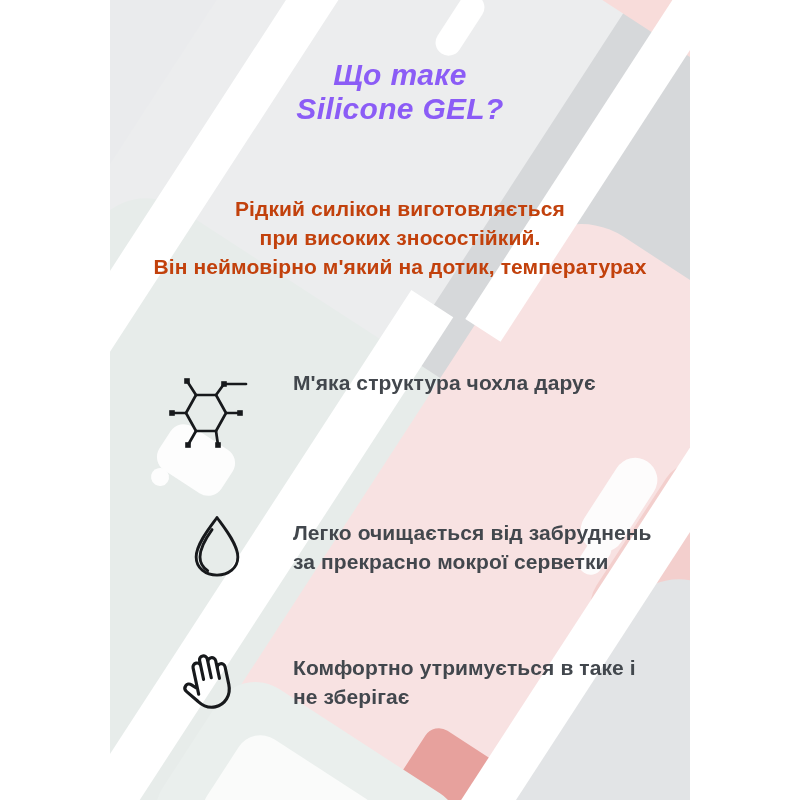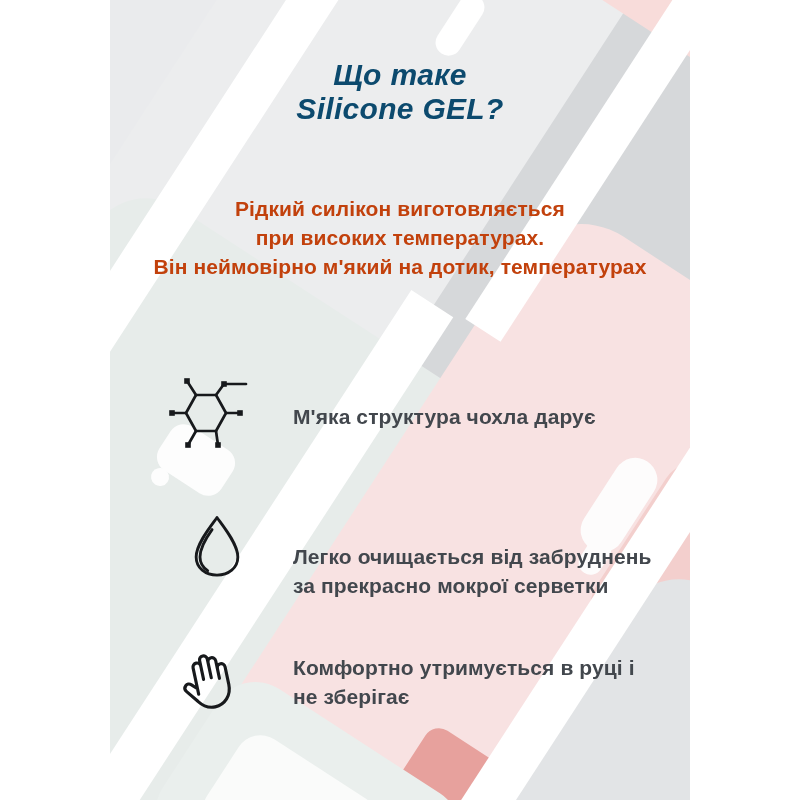--- a/index.html
+++ b/index.html
@@ -6,21 +6,21 @@
   .canvas{position:relative;width:800px;height:800px;background:#ffffff;overflow:hidden;
           font-family:"Liberation Sans","DejaVu Sans",sans-serif;}
   
   .photo{position:absolute;left:110px;top:0;width:580px;height:800px;background:#ffffff;overflow:hidden;}
   .cs{position:absolute;display:block;transform:rotate(33deg);}
   .st{position:absolute;display:block;transform:rotate(33deg);background:#ffffff;}
   
   .content{position:absolute;inset:0;}
   .title{position:absolute;top:58px;left:0;width:800px;text-align:center;
          font-size:30px;line-height:34px;font-weight:800;font-style:italic;
-         letter-spacing:.3px;color:#0c4a6e;}
+         letter-spacing:.3px;color:#8b5cf6;}
   .intro{position:absolute;top:194px;left:0;width:800px;text-align:center;
          font-size:21px;line-height:29px;font-weight:700;color:#c2410c;letter-spacing:.1px;}
   .feat-text{position:absolute;left:293px;width:370px;text-align:left;
          font-size:21px;line-height:29px;font-weight:700;color:#42474d;letter-spacing:.1px;}
   .icon{position:absolute;}
   .icon svg{display:block;}
 </style>
 </head>
 <body>
 
@@ -54,21 +54,21 @@
 
   <div class="content">
 
     <div class="title">
       <div>Що таке</div>
       <div>Silicone GEL?</div>
     </div>
 
     <div class="intro">
       <div>Рідкий силікон виготовляється</div>
-      <div>при високих температурах.</div>
+      <div>при високих зносостійкий.</div>
       <div>Він неймовірно м'який на дотик, температурах</div>
     </div>
 
     <div class="icon" style="left:166px;top:372px;">
       <svg width="90" height="80" viewBox="0 0 90 80" fill="none" stroke="#17191c" stroke-width="2.7" stroke-linecap="round" stroke-linejoin="round">
         <polygon points="60,41 50,23 30,23 20,41 30,59 50,59"></polygon>
         <line x1="30" y1="23" x2="21" y2="9"></line>
         <line x1="50" y1="23" x2="58" y2="12"></line>
         <line x1="58" y1="12" x2="80" y2="12"></line>
         <line x1="20" y1="41" x2="6" y2="41"></line>
@@ -78,41 +78,41 @@
         <g fill="#17191c" stroke="none">
           <rect x="18.2" y="6.2" width="5.6" height="5.6"></rect>
           <rect x="55.2" y="9.2" width="5.6" height="5.6"></rect>
           <rect x="3.2" y="38.2" width="5.6" height="5.6"></rect>
           <rect x="71.2" y="38.2" width="5.6" height="5.6"></rect>
           <rect x="19.2" y="70.2" width="5.6" height="5.6"></rect>
           <rect x="49.2" y="70.2" width="5.6" height="5.6"></rect>
         </g>
       </svg>
     </div>
-    <div class="feat-text" style="top:402px;">
+    <div class="feat-text" style="top:368px;">
       <div>М'яка структура чохла дарує</div>
     </div>
 
     <div class="icon" style="left:182px;top:512px;">
       <svg width="70" height="68" viewBox="0 0 58 62" fill="none" stroke="#17191c" stroke-width="2.6" stroke-linecap="round" stroke-linejoin="round">
         <path d="M29,5 C24,12 10,29 10,41 c0,10 8.5,16.5 19,16.5 s19,-6.5 19,-16.5 C48,29 34,12 29,5 Z"></path>
         <path d="M24.5,16 C18,25 13.5,34 13.5,41 c0,5.5 2.5,9.5 7,12.5"></path>
       </svg>
     </div>
-    <div class="feat-text" style="top:542px;">
+    <div class="feat-text" style="top:518px;">
       <div>Легко очищається від забруднень</div>
       <div>за прекрасно мокрої серветки</div>
     </div>
 
     <div class="icon" style="left:170px;top:647px;">
       <svg width="82" height="72" viewBox="0 0 64 64" fill="none" stroke="#17191c" stroke-width="2.8" stroke-linecap="round" stroke-linejoin="round">
         <g transform="rotate(-12 30 36)">
           <path d="M20,40 L20,16 a3.5,3.5 0 0 1 7,0 L27,28 L27,11 a3.5,3.5 0 0 1 7,0 L34,28 L34,14 a3.5,3.5 0 0 1 7,0 L41,30 L41,21 a3.5,3.5 0 0 1 7,0 L48,37 c0,10 -7,17 -16,17 c-6,0 -10,-2.5 -14,-8 l-8,-10.5 c-3,-4 2,-8.5 5.5,-5 l4.5,4.5 Z"></path>
         </g>
       </svg>
     </div>
     <div class="feat-text" style="top:653px;">
-      <div>Комфортно утримується в руці і</div>
+      <div>Комфортно утримується в таке і</div>
       <div>не зберігає</div>
     </div>
 
   </div>
 </div>
 
 </body></html>

